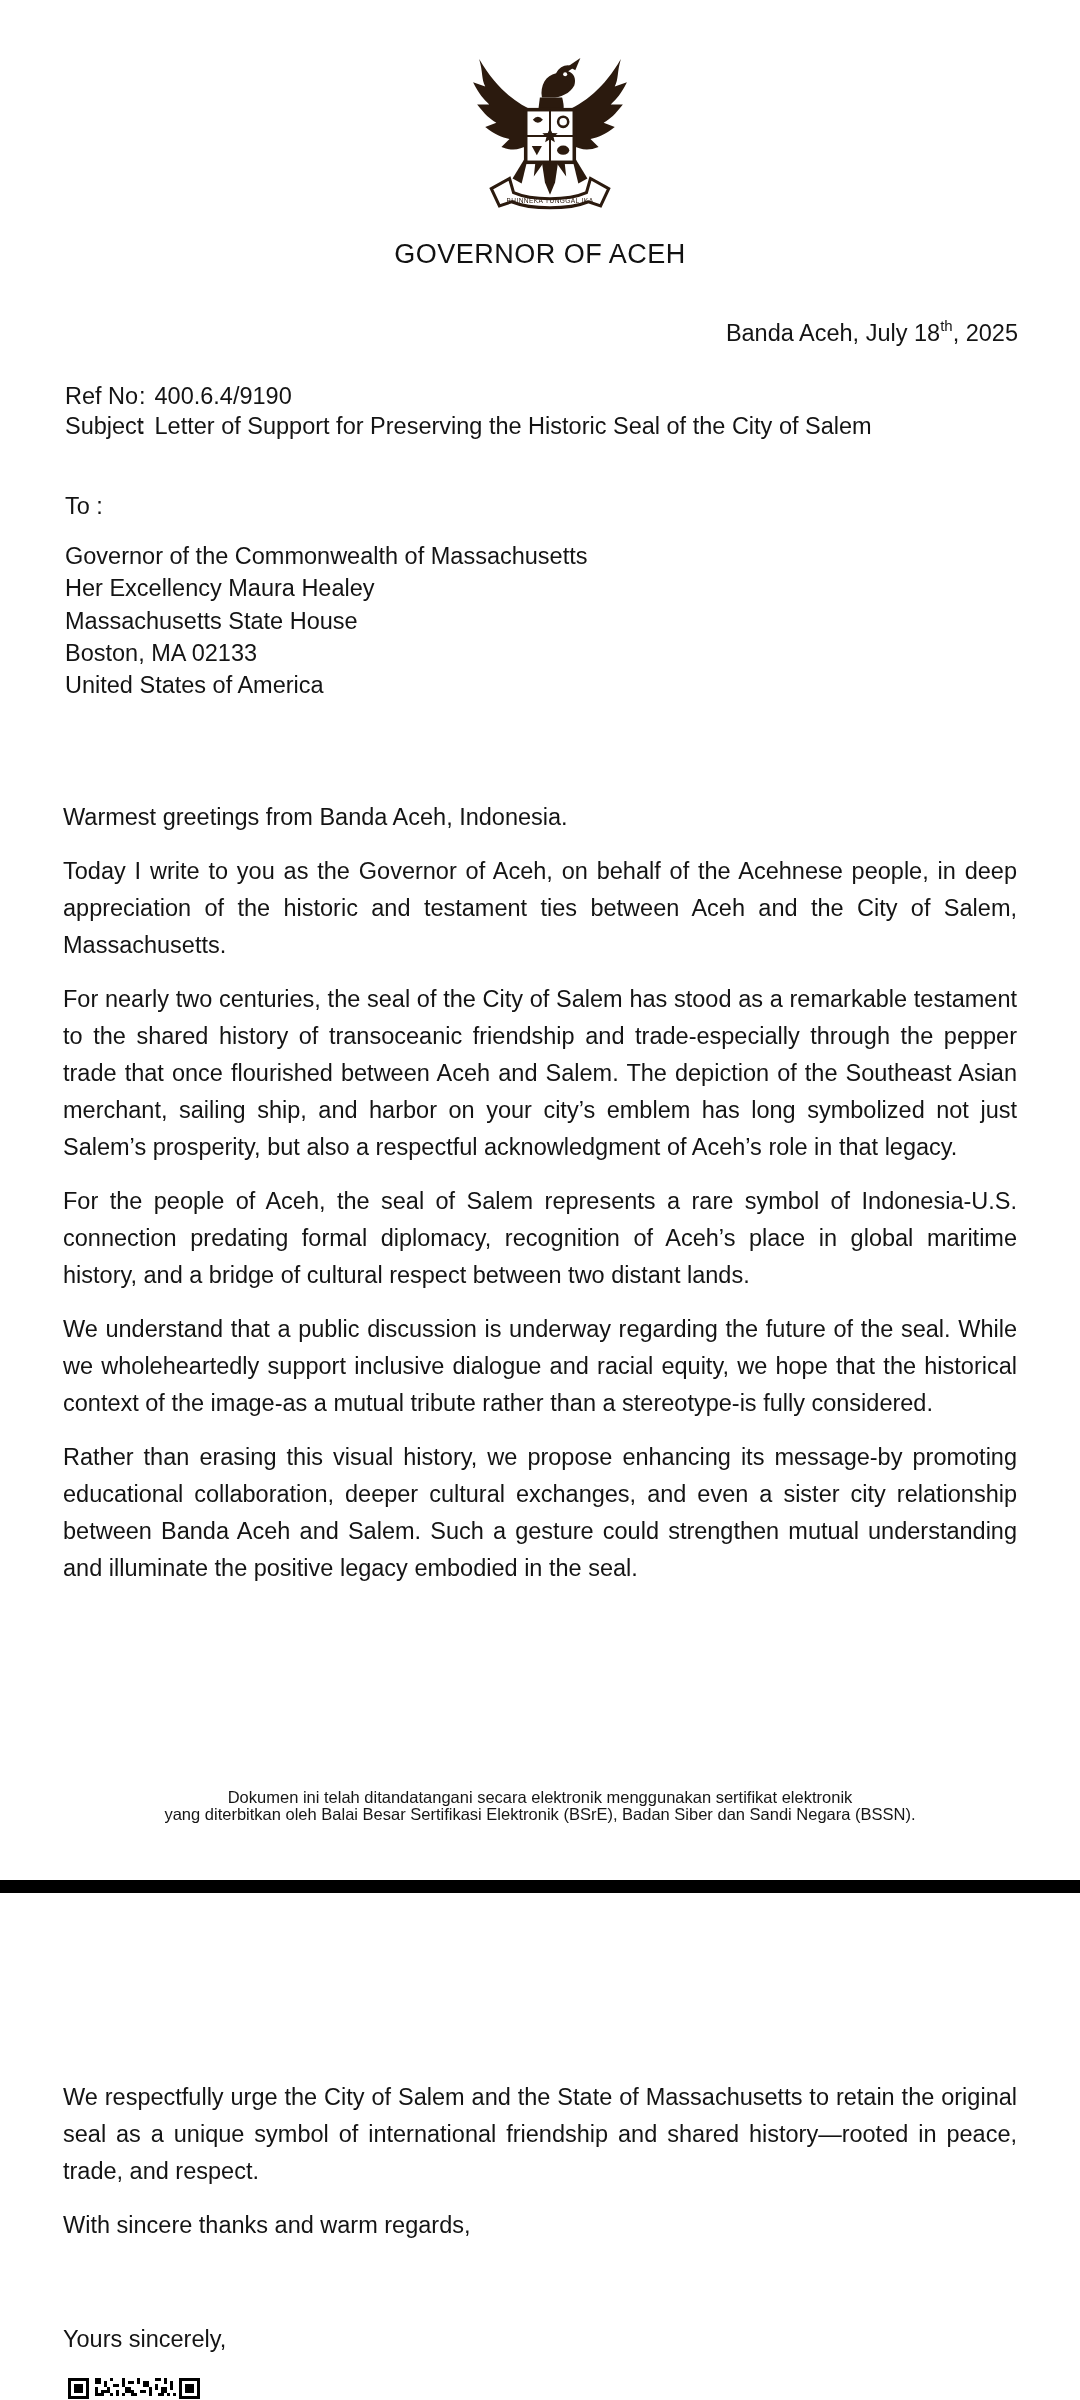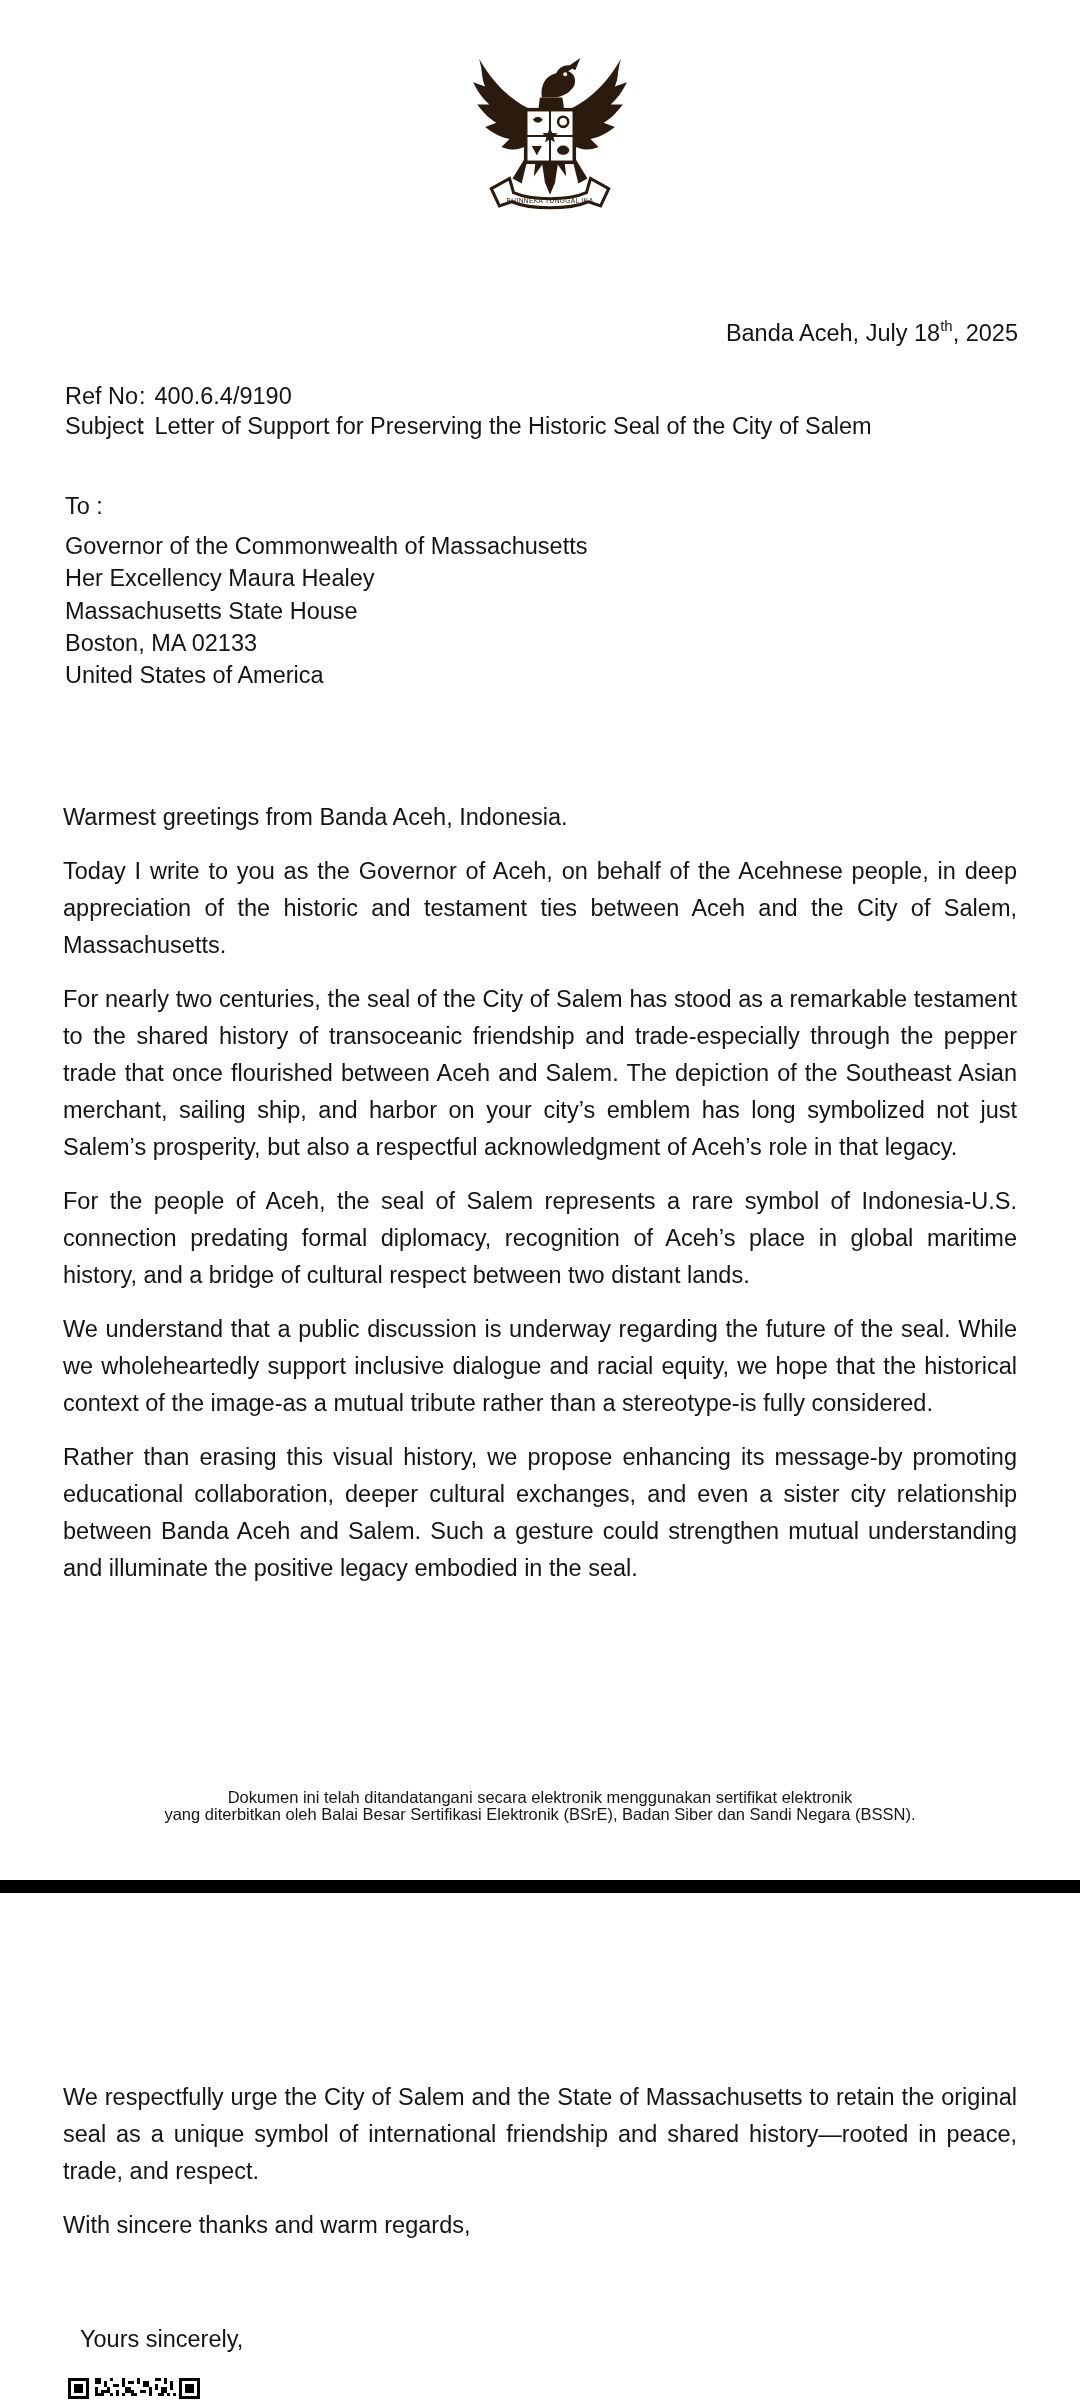--- a/index.html
+++ b/index.html
@@ -22,21 +22,21 @@
     font-size:23.5px; white-space:nowrap;
   }
   .dateline sup { font-size:15px; position:relative; top:-1px; }
 
   .meta { position:absolute; left:65px; top:381px; font-size:23.5px; line-height:30px; }
   .meta-row { display:flex; }
   .meta-label { display:inline-block; width:74px; flex:0 0 74px; }
   .meta-colon { margin-right:9px; }
 
   .recipient { position:absolute; left:65px; top:493px; font-size:23.5px; }
-  .to-label { display:block; margin-bottom:10px; }
+  .to-label { display:block; margin-bottom:20px; }
   .addr-line { display:block; line-height:32.3px; }
 
   .body-text {
     position:absolute; left:63px; width:954px;
     font-size:23.5px; line-height:37px; text-align:justify;
   }
   .body-page1 { top:799px; }
   .body-page2 { top:2079px; }
   .body-text p { margin:0 0 17px 0; }
   .no-justify { text-align:left; }
@@ -48,21 +48,21 @@
   }
 
   .page-break-bar {
     position:absolute; top:1880px; left:0; width:1080px; height:13px;
     background:#000000;
   }
 
   .regards-line { margin-top:0; }
 
   .sincerely {
-    position:absolute; left:63px; top:2326px; font-size:23.5px;margin-left:17px;
+    position:absolute; left:63px; top:2326px; font-size:23.5px;
   }
 
   .qr-wrap {
     position:absolute; left:68px; top:2378px; width:132px; height:22px;
     overflow:hidden;
   }
 </style>
 </head>
 <body>
 
@@ -100,20 +100,21 @@
         <ellipse cx="93" cy="96" rx="6" ry="4.5" fill="#2b1a0e"></ellipse>
       </g>
 
       <g>
         <path d="M22,134 L40,124 L44,138 C62,146 98,146 116,138 L120,124 L138,134 L130,151 L118,147 C98,155 62,155 42,147 L30,151 Z" fill="#ffffff" stroke="#2b1a0e" stroke-width="3"></path>
         <text x="80" y="148" text-anchor="middle" font-size="6.5" letter-spacing="0.4" fill="#2b1a0e">BHINNEKA TUNGGAL IKA</text>
       </g>
     </svg>
   </div>
 
+  <div class="gov-title">GOVERNOR OF ACEH</div>
 
   <div class="dateline"><span>Banda Aceh, July 18</span><sup>th</sup><span>, 2025</span></div>
 
   <div class="meta">
     <div class="meta-row">
       <span class="meta-label">Ref No</span>
       <span class="meta-colon">:</span>
       <span class="meta-value">400.6.4/9190</span>
     </div>
     <div class="meta-row">

